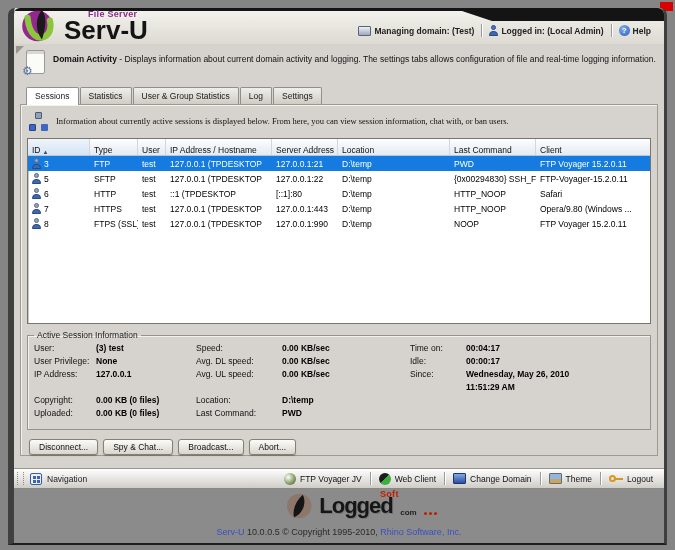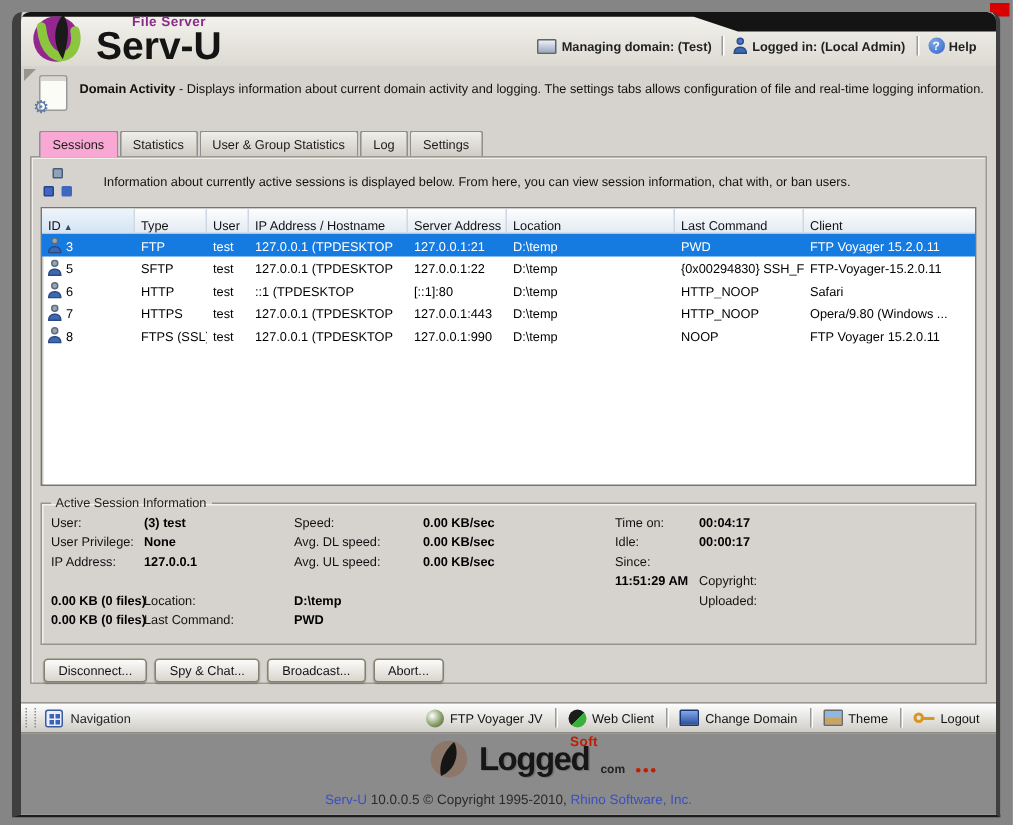--- a/index.html
+++ b/index.html
@@ -40,25 +40,25 @@
   .desc-row{display:flex;gap:8px;padding:6px 8px 0 12px;}
   .desc-ico{width:17px;height:22px;background:#fbfbf7;border:1px solid #9a9a9a;border-radius:2px;
           position:relative;flex:none;box-shadow:inset 0 3px 0 #d8d8d0;}
   .desc-ico::after{content:"⚙";position:absolute;left:-5px;bottom:-5px;font-size:12px;color:#5b79a6;}
   .desc-text{font-size:8.5px;line-height:1.35;padding-top:4px;color:#111;white-space:nowrap;overflow:hidden;}
   .desc-title{font-weight:bold;}
 
   .tab-bar{display:flex;margin:13px 0 0 12px;align-items:flex-end;position:relative;z-index:2;}
   .tab{font-size:8.5px;padding:3px 8px;border:1px solid #8f8f8f;border-bottom:none;color:#1a1a1a;
           background:linear-gradient(#efeeea,#cfccc4);margin-right:1px;border-radius:2px 2px 0 0;cursor:pointer;}
-  .tab.active{background:#f9a8d4;padding-bottom:4px;margin-bottom:-1px;}
+  .tab.active{background:#ffffff;padding-bottom:4px;margin-bottom:-1px;}
 
   .panel{margin:0 6px;border:1px solid #9b9b93;box-shadow:inset 1px 1px 0 #f2f1ec;
           background:#d6d3ce;padding:6px;height:352px;box-sizing:border-box;position:relative;z-index:1;}
-  .info-row{display:flex;gap:20px;padding:1px 2px 5px 2px;align-items:flex-start;}
+  .info-row{display:flex;gap:7px;padding:1px 2px 5px 2px;align-items:flex-start;font-family:Liberation Serif, serif;}
   .net-ico{width:20px;height:21px;position:relative;flex:none;}
   .net-ico::before{content:"";position:absolute;left:6px;top:0;width:7px;height:7px;background:#8fa2ba;
           border:1px solid #4a5c74;border-radius:1px;box-sizing:border-box;}
   .net-ico::after{content:"";position:absolute;left:0;top:12px;width:7px;height:7px;background:#3f66c0;
           border:1px solid #27418a;border-radius:1px;box-sizing:border-box;box-shadow:12px 0 0 #3f66c0;}
   .info-text{font-size:8.5px;padding-top:4px;color:#111;}
 
   .list-box{background:#fff;border:1px solid #76766e;height:184px;overflow:hidden;
           display:flex;flex-direction:column;box-shadow:inset 1px 1px 0 #c9c9c1;}
   .table-header-row{display:flex;height:16px;background:linear-gradient(#fdfdfe,#e3ebf3);
@@ -371,20 +371,21 @@
               <div class="si-val">None</div>
               <div class="si-label">Avg. DL speed:</div>
               <div class="si-val">0.00 KB/sec</div>
               <div class="si-label">Idle:</div>
               <div class="si-val">00:00:17</div>
               <div class="si-label">IP Address:</div>
               <div class="si-val">127.0.0.1</div>
               <div class="si-label">Avg. UL speed:</div>
               <div class="si-val">0.00 KB/sec</div>
               <div class="si-label">Since:</div>
+              <div class="si-val">Wednesday, May 26, 2010</div>
               <div class="si-label"></div>
               <div class="si-val"></div>
               <div class="si-label"></div>
               <div class="si-val"></div>
               <div class="si-label"></div>
               <div class="si-val">11:51:29 AM</div>
               <div class="si-label">Copyright:</div>
               <div class="si-val">0.00 KB (0 files)</div>
               <div class="si-label">Location:</div>
               <div class="si-val">D:\temp</div>

